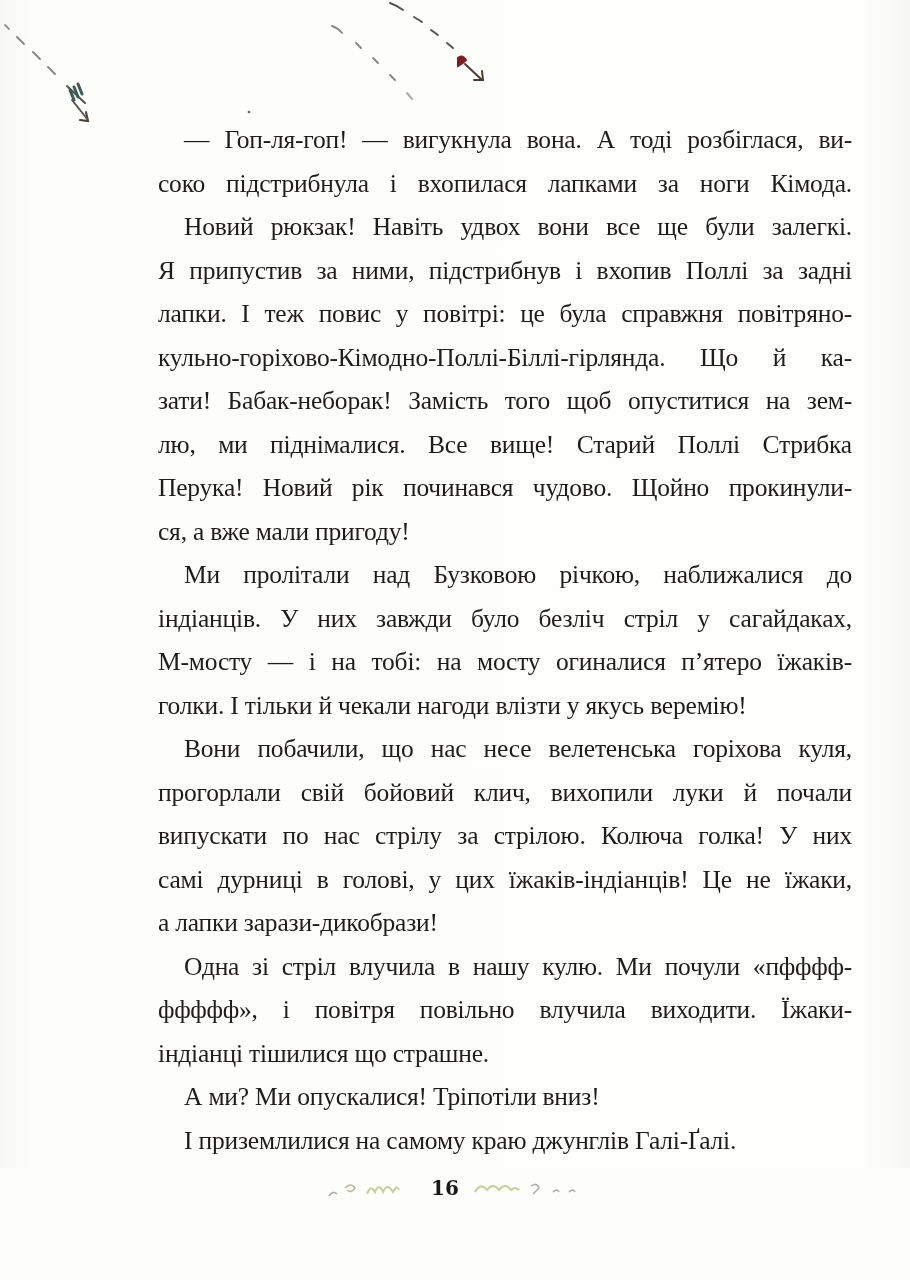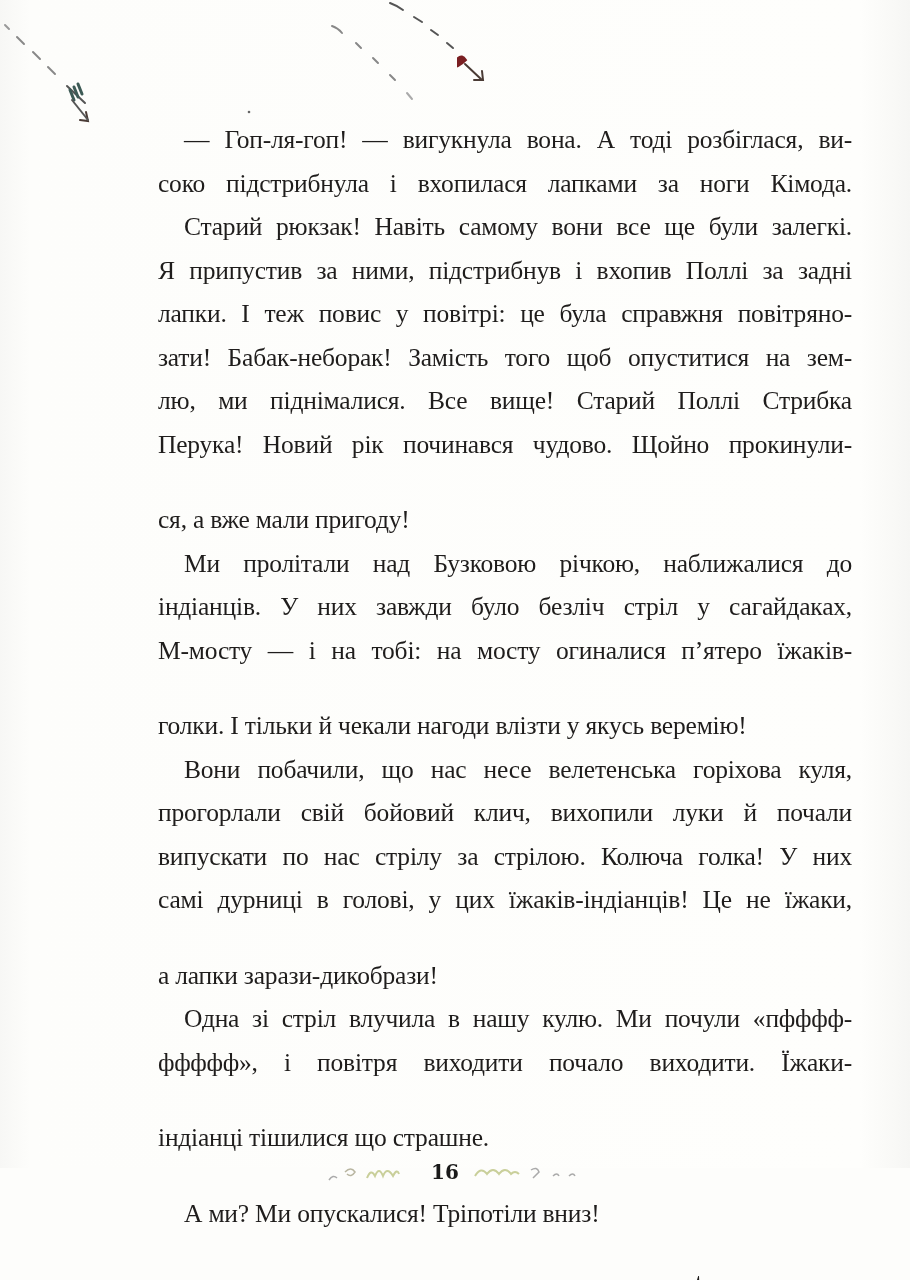--- a/index.html
+++ b/index.html
@@ -38,30 +38,30 @@
       display: block;
       height: 43.5px;
       line-height: 43.5px;
       font-size: 25.5px;
       white-space: nowrap;
       text-align: justify;
       text-align-last: justify;
       letter-spacing: -0.2px;
     }
     .line.indent { padding-left: 26px; }
-    .line.last { text-align-last: left; margin-top: 32px; }
+    .line.last { text-align-last: left; }
     .page-number-row {
       position: absolute;
       left: 0;
       top: 1160px;
       width: 910px;
       height: 40px;
       display: flex;
       justify-content: center;
-      align-items: flex-start;
+      align-items: flex-end;
     }
     .page-number {
       font-family: "DejaVu Serif", serif;
       font-weight: bold;
       font-size: 20px;
       color: #1a1a1a;
       margin: 0 14px;
     }
     .squiggle { display: block; }
   </style>
@@ -106,38 +106,39 @@
 
     <g stroke="#bbb" stroke-width="1.5" stroke-linecap="round">
       <line x1="868" y1="208" x2="874" y2="213"></line>
       <line x1="890" y1="238" x2="896" y2="246"></line>
     </g>
   </svg>
 
   <div class="text-block" id="text-block">
       <span class="line indent">— Гоп-ля-гоп! — вигукнула вона. А тоді розбіглася, ви-</span>
       <span class="line">соко підстрибнула і вхопилася лапками за ноги Кімода.</span>
-      <span class="line indent">Старий рюкзак! Навіть самому вони все ще були залегкі.</span>
+      <span class="line indent">Новий рюкзак! Навіть удвох вони все ще були залегкі.</span>
       <span class="line">Я припустив за ними, підстрибнув і вхопив Поллі за задні</span>
       <span class="line">лапки. І теж повис у повітрі: це була справжня повітряно-</span>
+      <span class="line">кульно-горіхово-Кімодно-Поллі-Біллі-гірлянда. Що й ка-</span>
       <span class="line">зати! Бабак-неборак! Замість того щоб опуститися на зем-</span>
       <span class="line">лю, ми піднімалися. Все вище! Старий Поллі Стрибка</span>
       <span class="line">Перука! Новий рік починався чудово. Щойно прокинули-</span>
       <span class="line last">ся, а вже мали пригоду!</span>
       <span class="line indent">Ми пролітали над Бузковою річкою, наближалися до</span>
       <span class="line">індіанців. У них завжди було безліч стріл у сагайдаках,</span>
       <span class="line">М-мосту — і на тобі: на мосту огиналися п’ятеро їжаків-</span>
       <span class="line last">голки. І тільки й чекали нагоди влізти у якусь веремію!</span>
       <span class="line indent">Вони побачили, що нас несе велетенська горіхова куля,</span>
       <span class="line">прогорлали свій бойовий клич, вихопили луки й почали</span>
       <span class="line">випускати по нас стрілу за стрілою. Колюча голка! У них</span>
       <span class="line">самі дурниці в голові, у цих їжаків-індіанців! Це не їжаки,</span>
       <span class="line last">а лапки зарази-дикобрази!</span>
       <span class="line indent">Одна зі стріл влучила в нашу кулю. Ми почули «пфффф-</span>
-      <span class="line">ффффф», і повітря виходити почало виходити. Їжаки-</span>
+      <span class="line">ффффф», і повітря повільно влучила виходити. Їжаки-</span>
       <span class="line last">індіанці тішилися що страшне.</span>
       <span class="line indent last">А ми? Ми опускалися! Тріпотіли вниз!</span>
       <span class="line indent last">І приземлилися на самому краю джунглів Галі-Ґалі.</span>
     </div>
 
   <div class="page-number-row">
     <svg class="squiggle" width="90" height="24" viewBox="0 0 90 24">
       <path d="M2 20 Q6 14 10 18" stroke="#aaa" stroke-width="1.5" fill="none"></path>
       <path d="M18 12 Q24 6 28 12 Q24 18 20 14" stroke="#b8b5a0" stroke-width="1.5" fill="none"></path>
       <path d="M40 18 Q44 8 48 16 Q52 6 56 16 Q60 6 66 16 Q70 8 72 14" stroke="#c9cf9a" stroke-width="2" fill="none"></path>

